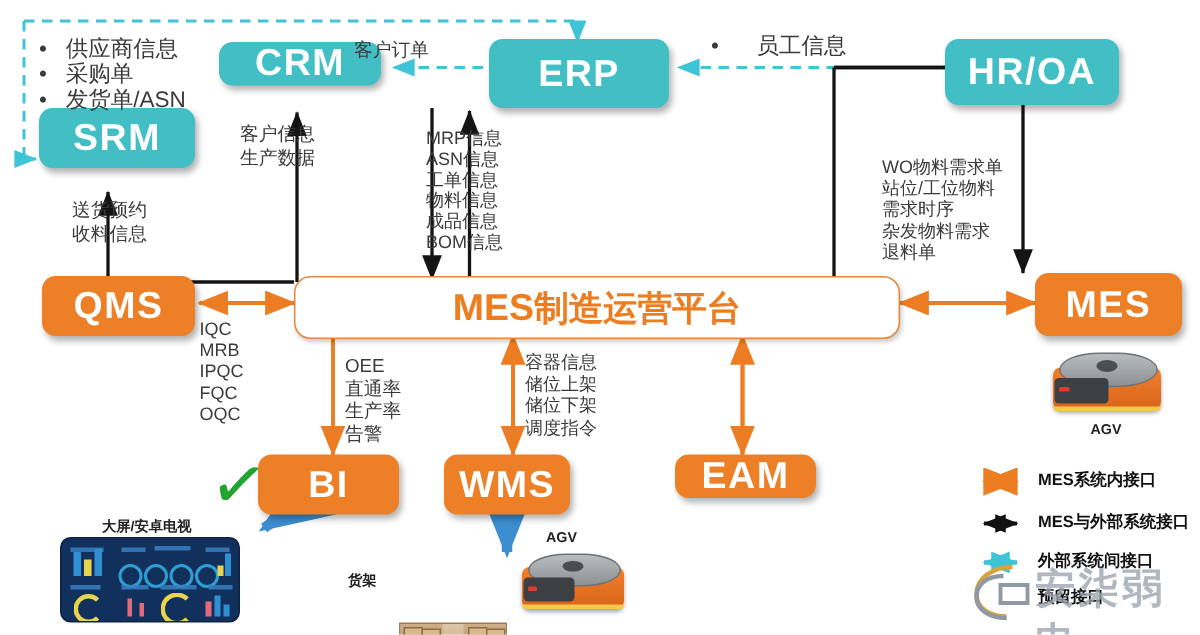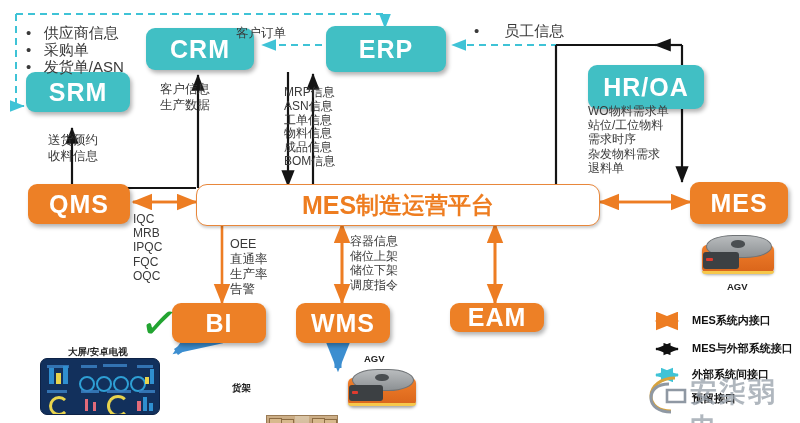--- a/index.html
+++ b/index.html
@@ -208,29 +208,29 @@
       <path d="M600,202 L690,202" marker-end="url(#ah-orange)"></path>
       <path d="M690,202 L600,202" marker-end="url(#ah-orange)"></path>
     </g>
 
     <g stroke="#3c8ed0" stroke-width="7" fill="none" stroke-linecap="butt">
       <path d="M198,337 L176,352" marker-end="url(#ah-blue)"></path>
       <path d="M338,345 L338,368" marker-end="url(#ah-blue)"></path>
     </g>
   </svg>
 
-  <div class="node teal" style="left:146px;top:28px;width:108px;height:42px;">
+  <div class="node teal" style="left:146px;top:28px;width:108px;height:29px;">
     <span>CRM</span>
   </div>
 
   <div class="node teal" style="left:326px;top:26px;width:120px;height:46px;">
     <span>ERP</span>
   </div>
 
-  <div class="node teal" style="left:588px;top:26px;width:116px;height:44px;margin-top:39px;">
+  <div class="node teal" style="left:630px;top:26px;width:116px;height:44px;">
     <span>HR/OA</span>
   </div>
 
   <div class="node teal" style="left:26px;top:72px;width:104px;height:40px;">
     <span>SRM</span>
   </div>
 
   <div class="node orange" style="left:28px;top:184px;width:102px;height:40px;">
     <span>QMS</span>
   </div>
@@ -241,21 +241,21 @@
   </div>
 
   <div class="node orange" style="left:690px;top:182px;width:98px;height:42px;">
     <span>MES</span>
   </div>
 
   <div class="node orange" style="left:172px;top:303px;width:94px;height:40px;text-align:right;">
     <span>BI</span>
   </div>
 
-  <div class="node orange" style="left:296px;top:303px;width:94px;height:40px;">
+  <div class="node orange" style="left:296px;top:303px;width:84px;height:40px;">
     <span>WMS</span>
   </div>
 
   <div class="node orange" style="left:450px;top:303px;width:94px;height:29px;">
     <span>EAM</span>
   </div>
 
   <div class="txt bullets" style="left:26px;top:24px;">•   供应商信息
 •   采购单
 •   发货单/ASN</div>

